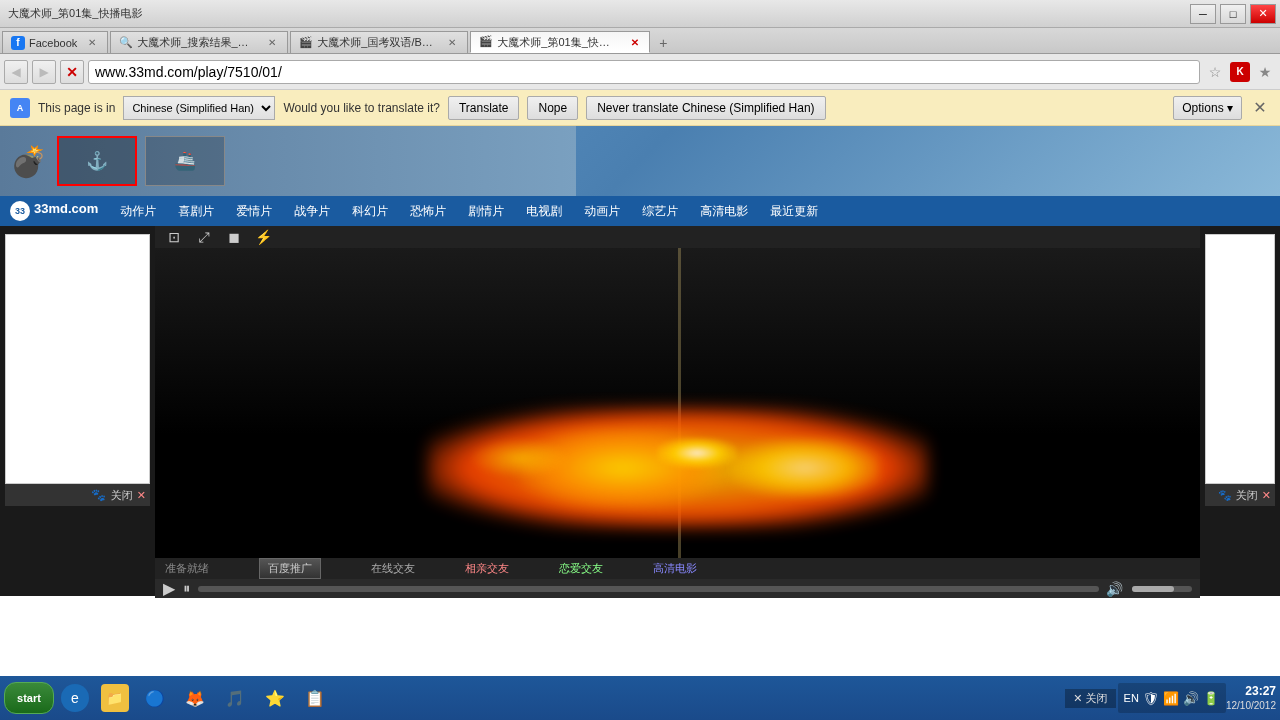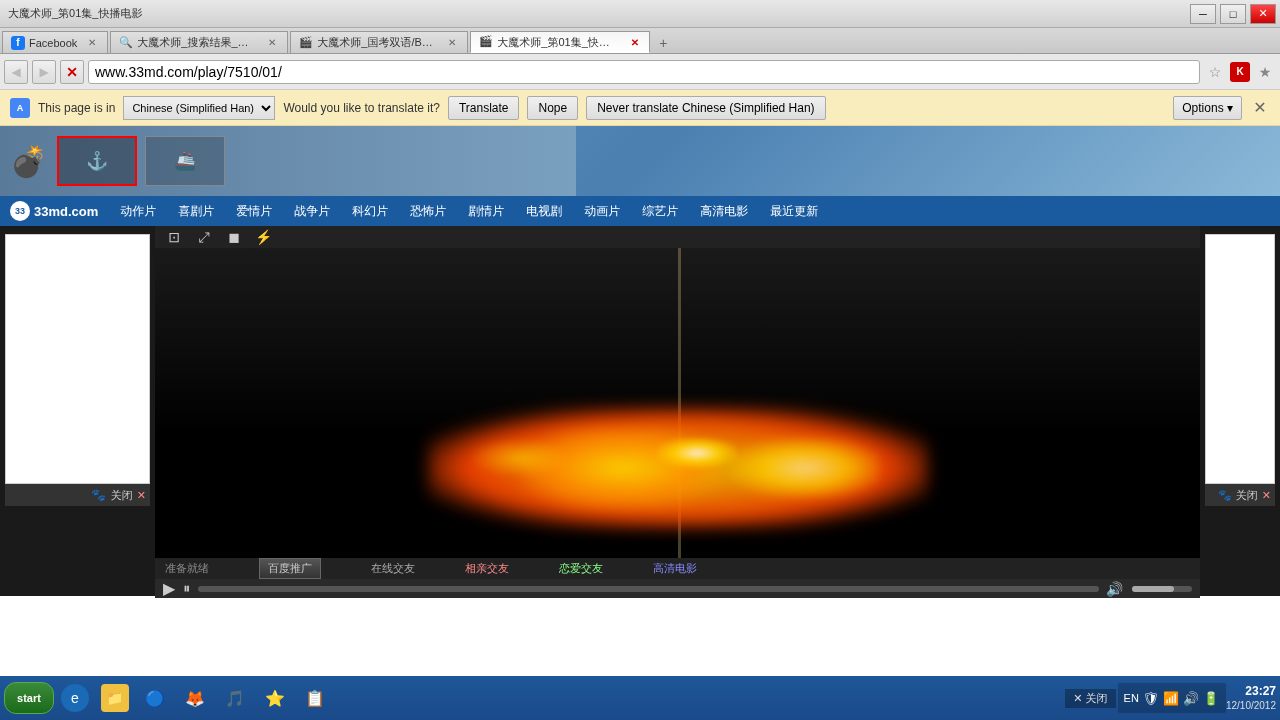--- a/index.html
+++ b/index.html
@@ -197,21 +197,21 @@
       display: flex;
       align-items: center;
       padding: 0 10px;
       gap: 2px;
     }
     .site-logo {
       color: #fff;
       font-size: 13px;
       font-weight: bold;
       margin-right: 10px;
-      display: flex; align-items: center; gap: 4px;
+      display: flex; align-items: flex-start; gap: 4px;
     }
     .site-logo-icon {
       width: 20px; height: 20px;
       background: #fff;
       border-radius: 50%;
       display: flex; align-items: center; justify-content: center;
       font-size: 9px; color: #1a5ba0; font-weight: bold;
     }
     .nav-item {
       color: #fff;

